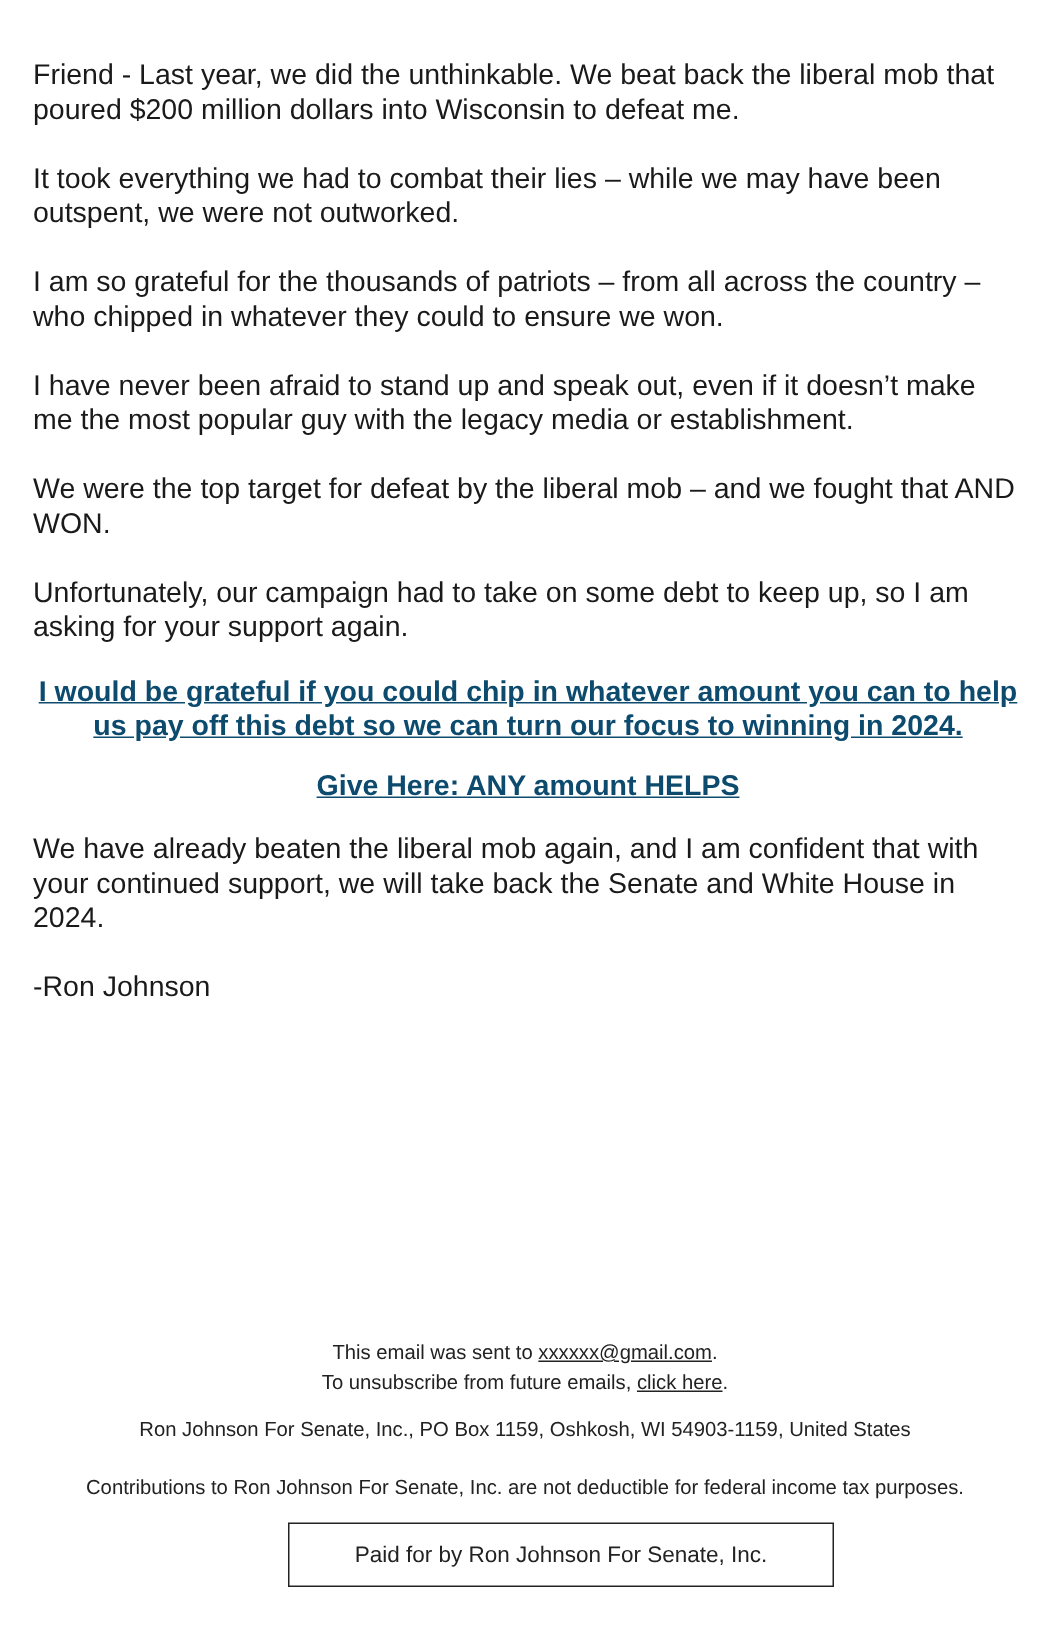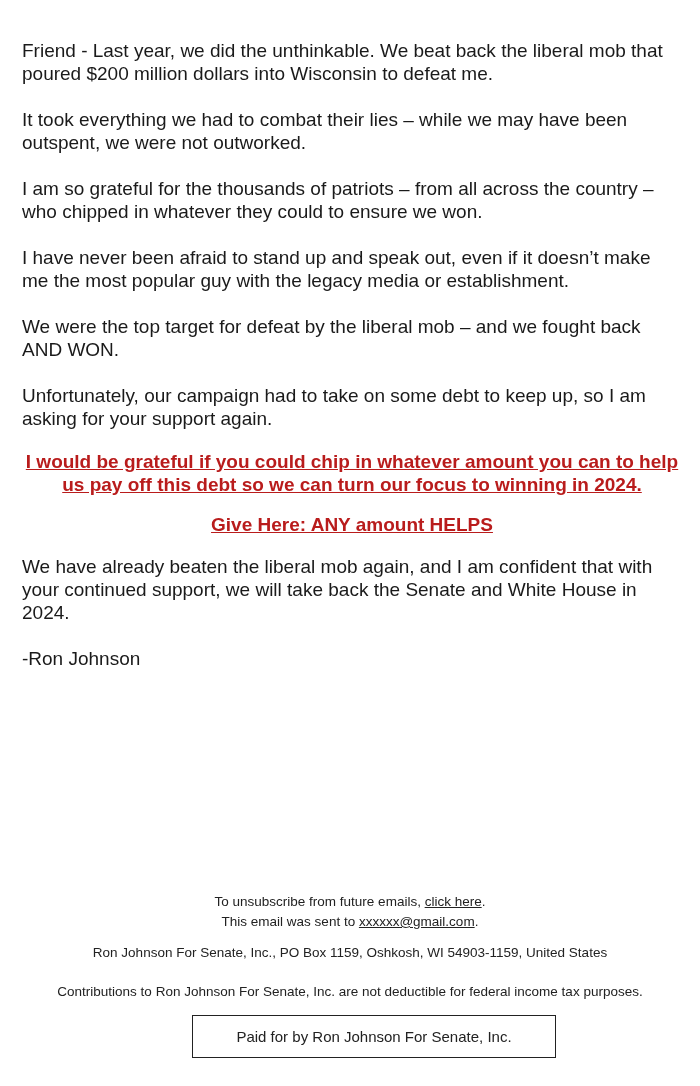--- a/index.html
+++ b/index.html
@@ -1,54 +1,54 @@
 <!DOCTYPE html>
 <html><head>
 <meta charset="utf-8">
 <style>
   html, body { margin: 0; padding: 0; background: #ffffff; }
   body { width: 700px; height: 1086px; position: relative; overflow: hidden;
          font-family: "Liberation Sans", sans-serif; color: #1a1a1a; }
   .email { position: absolute; left: 22px; top: 39px; width: 660px; }
   .para { margin: 0 0 23px 0; font-size: 19px; line-height: 23px; }
   .cta { text-align: center; margin: 0 0 17px 0; font-size: 19px; line-height: 23px; font-weight: bold; }
-  .cta a { color: #b91c1c; text-decoration: underline; cursor: pointer; }
+  .cta a { color: #0c4a6e; text-decoration: underline; cursor: pointer; }
   .cta + .cta { margin-bottom: 17px; }
   .sig { margin: 0; font-size: 19px; line-height: 23px; }
   .footer { position: absolute; left: 0; top: 892px; width: 700px; text-align: center; font-size: 13.5px; color: #222; }
   .footer p { margin: 0; line-height: 20px; }
   .footer .addr { margin-top: 11px; }
   .footer .deduct { margin-top: 19px; }
   .footer a { color: #222; text-decoration: underline; cursor: pointer; }
   .paidbox { position: absolute; left: 192px; top: 1015px; width: 364px; height: 43px;
              border: 1px solid #222; box-sizing: border-box; text-align: center;
              font-size: 15px; line-height: 41px; color: #222; }
 </style>
 </head>
 <body>
 
 <div class="email">
   <p class="para">Friend - Last year, we did the unthinkable. We beat back the liberal mob that poured $200 million dollars into Wisconsin to defeat me.</p>
   <p class="para">It took everything we had to combat their lies – while we may have been outspent, we were not outworked.</p>
   <p class="para">I am so grateful for the thousands of patriots – from all across the country – who chipped in whatever they could to ensure we won.</p>
   <p class="para">I have never been afraid to stand up and speak out, even if it doesn’t make me the most popular guy with the legacy media or establishment.</p>
-  <p class="para">We were the top target for defeat by the liberal mob – and we fought back AND WON.</p>
+  <p class="para">We were the top target for defeat by the liberal mob – and we fought that AND WON.</p>
   <p class="para" style="margin-bottom:20px">Unfortunately, our campaign had to take on some debt to keep up, so I am asking for your support again.</p>
 
   <p class="cta">
     <a>I would be grateful if you could chip in whatever amount you can to help us pay off this debt so we can turn our focus to winning in 2024.</a>
   </p>
   <p class="cta" style="margin-bottom:19px">
     <a>Give Here: ANY amount HELPS</a>
   </p>
 
   <p class="para">We have already beaten the liberal mob again, and I am confident that with your continued support, we will take back the Senate and White House in 2024.</p>
   <p class="sig">-Ron Johnson</p>
 </div>
 
 <div class="footer">
+  <p><span>This email was sent to </span><a>xxxxxx@gmail.com</a><span>.</span></p>
   <p><span>To unsubscribe from future emails, </span><a>click here</a><span>.</span></p>
-  <p><span>This email was sent to </span><a>xxxxxx@gmail.com</a><span>.</span></p>
   <p class="addr">Ron Johnson For Senate, Inc., PO Box 1159, Oshkosh, WI 54903-1159, United States</p>
   <p class="deduct">Contributions to Ron Johnson For Senate, Inc. are not deductible for federal income tax purposes.</p>
 </div>
 
 <div class="paidbox">Paid for by Ron Johnson For Senate, Inc.</div>
 
 </body></html>

